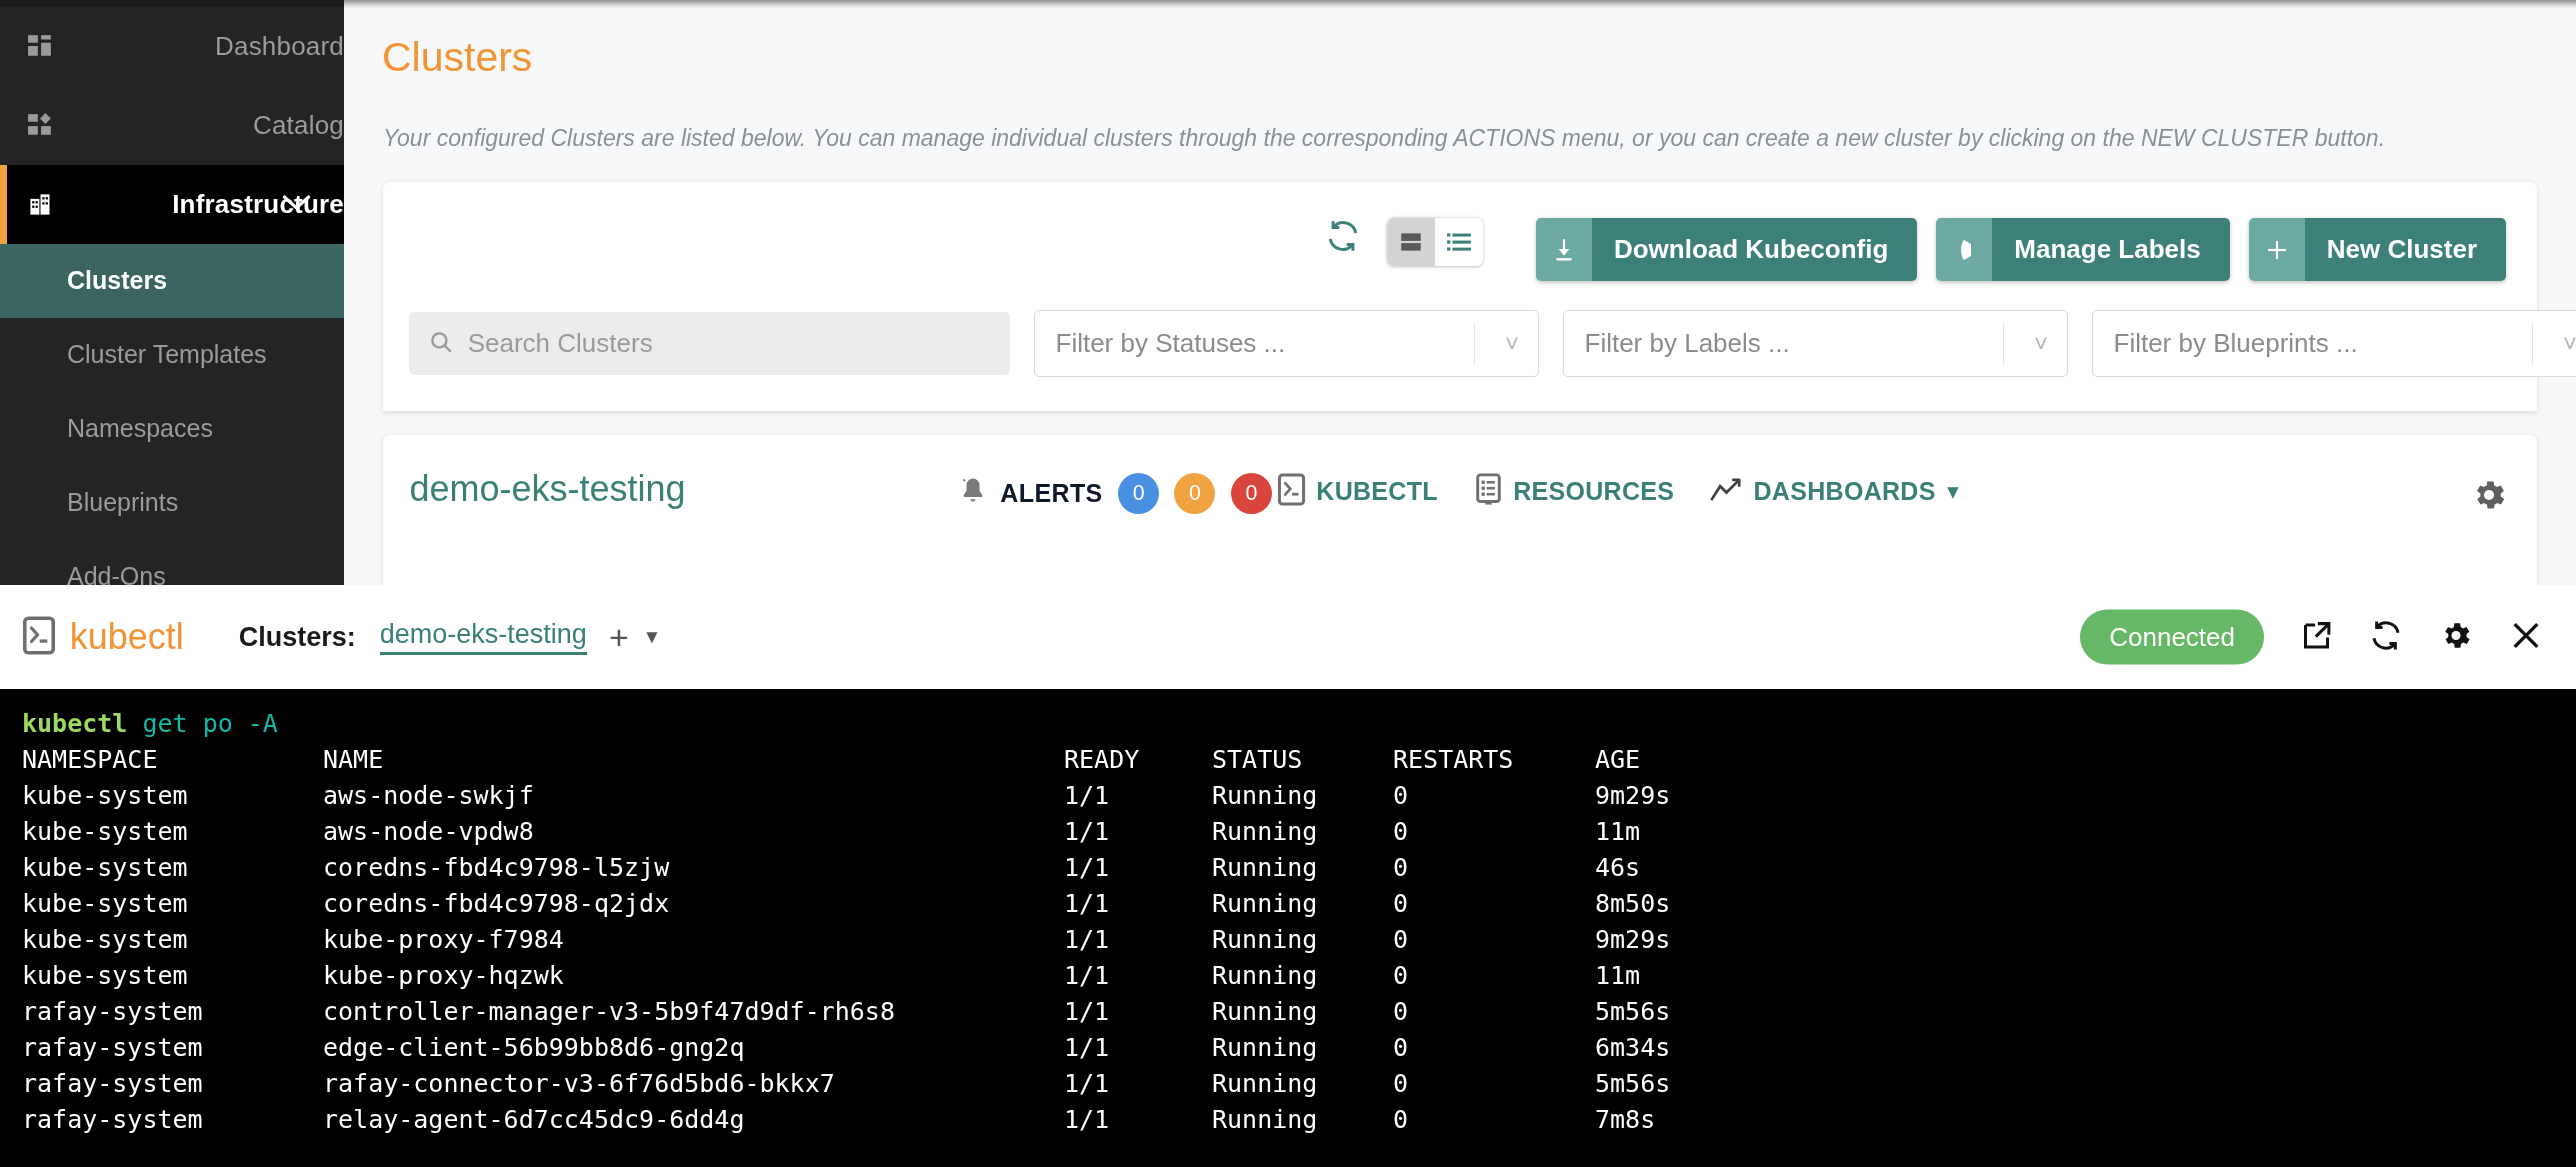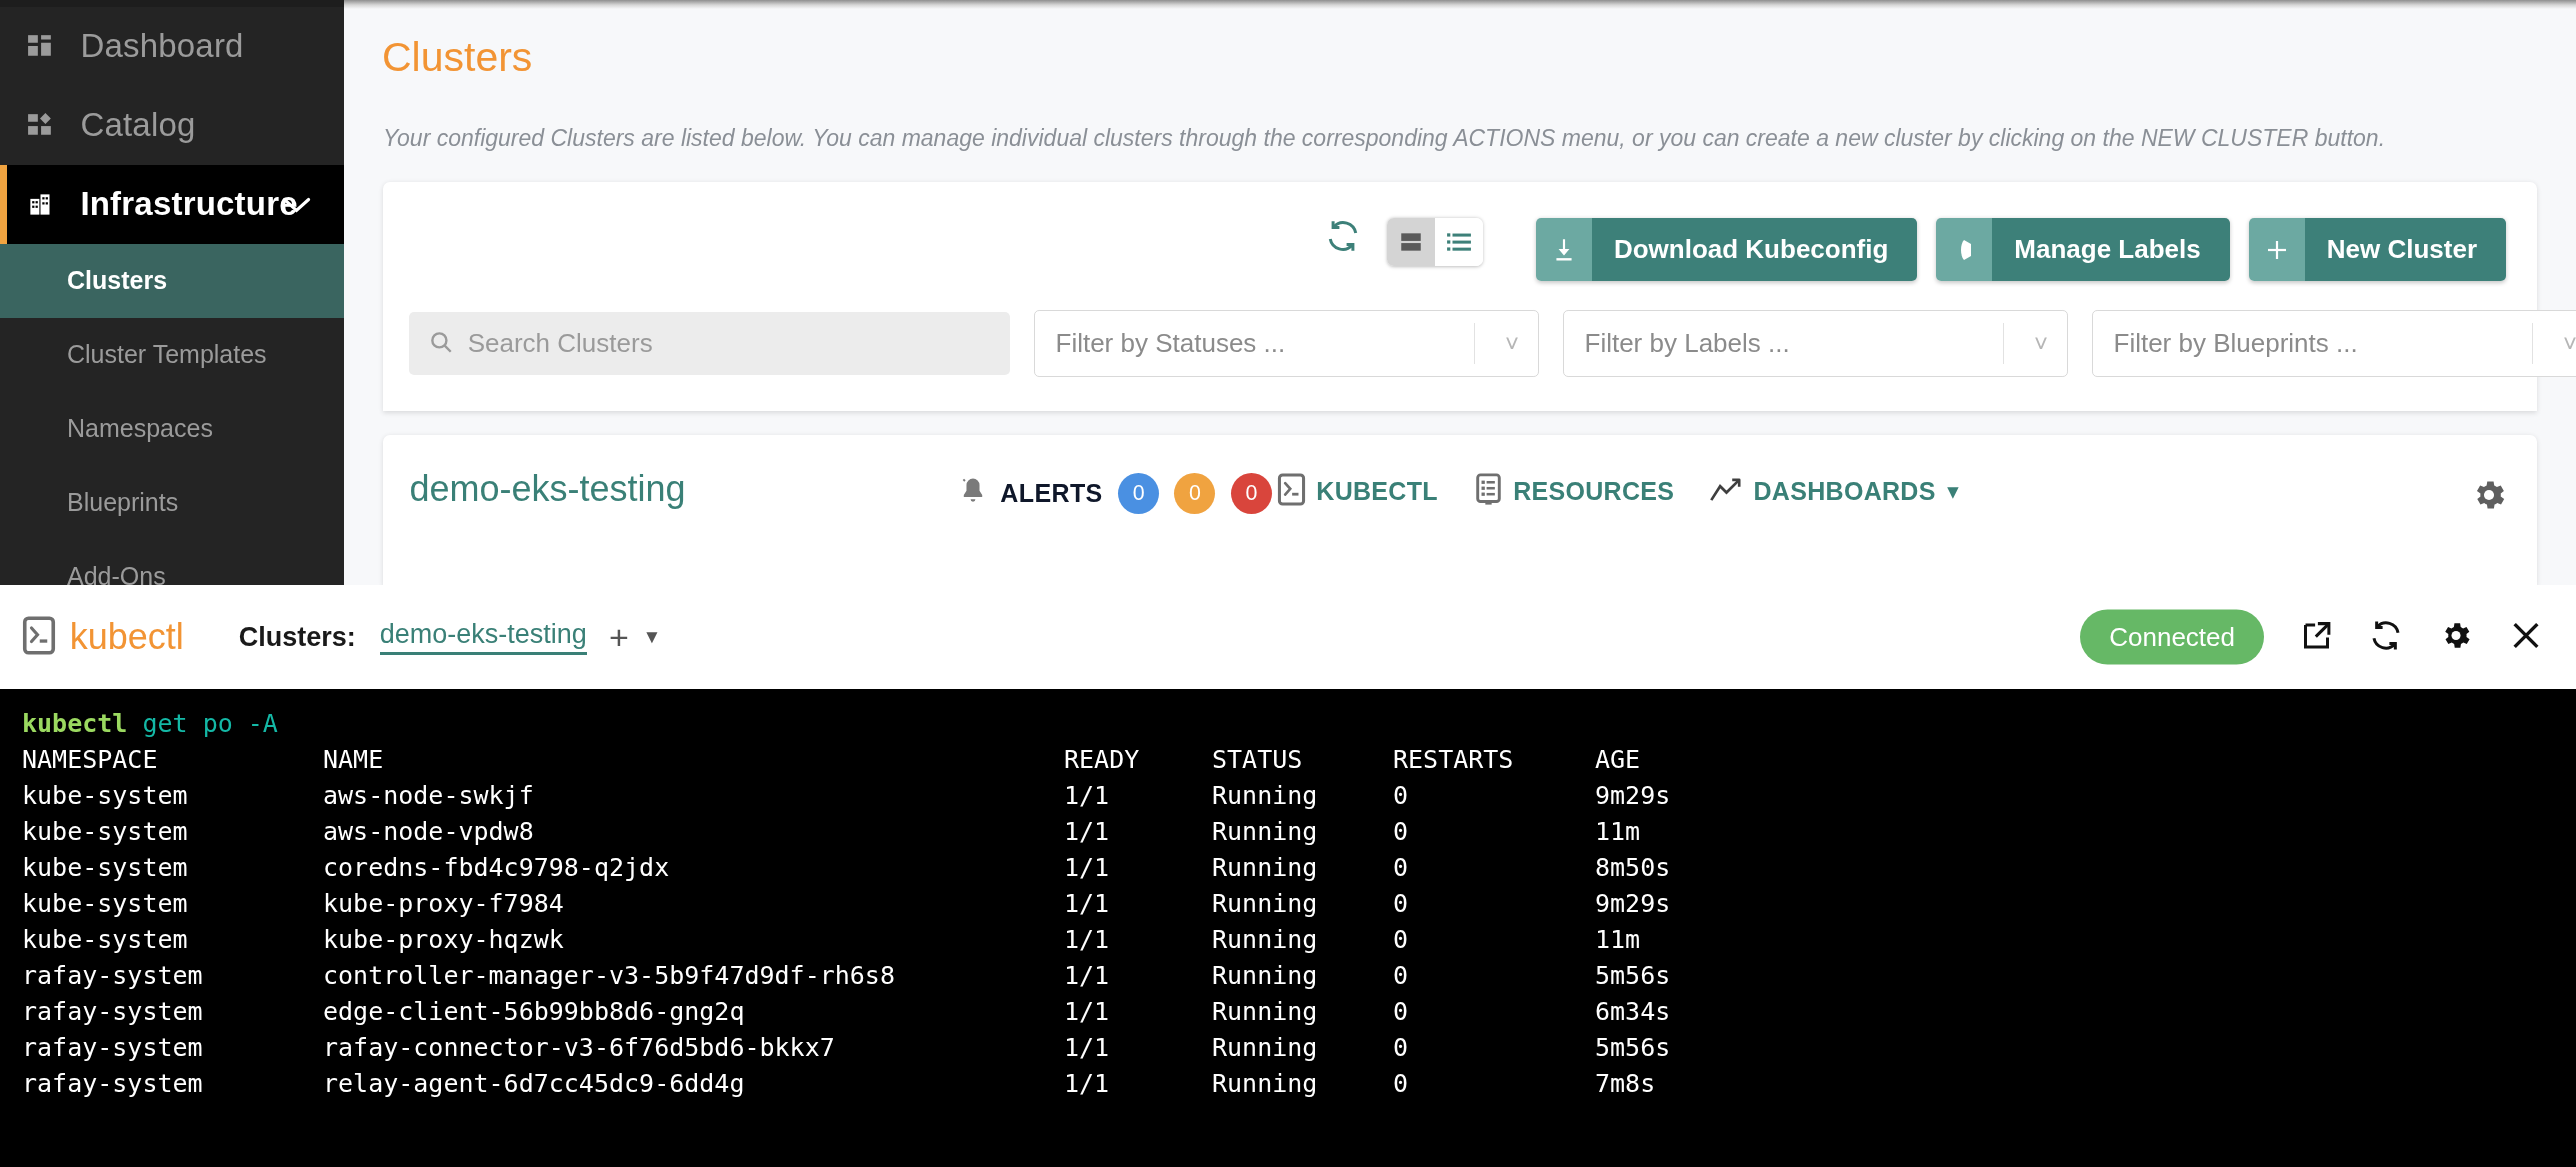--- a/index.html
+++ b/index.html
@@ -21,22 +21,23 @@
   .nav-top-shade {
     position: absolute; left:0; top:0; width:344px; height:6.8px;
     background: #1d1d1d;
   }
   .nav-item {
     position: relative;
     display: flex; align-items: center;
     height: 79px;
     padding-left: 27px;
     color: #9b9b9b;
-    font-size: 33px;
+    font-size: 26px;
     letter-spacing: 0.2px;
+    justify-content: space-between;
   }
   .nav-item .nav-ico {
     width: 38px; min-width:38px; display:flex; align-items:center; justify-content:flex-start;
   }
   .nav-item .nav-label { margin-left: 15.4px; }
   .nav-item.expandable {
     background: #000000;
     color: #ffffff;
     font-weight: bold;
   }
@@ -493,20 +494,21 @@
         </span>
       </div>
     </div>
 
     <div class="terminal">
       <div class="trow term-cmd"><span class="kw">kubectl</span> <span class="arg">get po -A</span></div>
       <div class="trow"><span class="c-ns">NAMESPACE</span><span class="c-name">NAME</span><span class="c-rdy">READY</span><span class="c-st">STATUS</span><span class="c-rs">RESTARTS</span><span>AGE</span></div>
 
       <div class="trow"><span class="c-ns">kube-system</span><span class="c-name">aws-node-swkjf</span><span class="c-rdy">1/1</span><span class="c-st">Running</span><span class="c-rs">0</span><span>9m29s</span></div>
       <div class="trow"><span class="c-ns">kube-system</span><span class="c-name">aws-node-vpdw8</span><span class="c-rdy">1/1</span><span class="c-st">Running</span><span class="c-rs">0</span><span>11m</span></div>
+      <div class="trow"><span class="c-ns">kube-system</span><span class="c-name">coredns-fbd4c9798-l5zjw</span><span class="c-rdy">1/1</span><span class="c-st">Running</span><span class="c-rs">0</span><span>46s</span></div>
       <div class="trow"><span class="c-ns">kube-system</span><span class="c-name">coredns-fbd4c9798-q2jdx</span><span class="c-rdy">1/1</span><span class="c-st">Running</span><span class="c-rs">0</span><span>8m50s</span></div>
       <div class="trow"><span class="c-ns">kube-system</span><span class="c-name">kube-proxy-f7984</span><span class="c-rdy">1/1</span><span class="c-st">Running</span><span class="c-rs">0</span><span>9m29s</span></div>
       <div class="trow"><span class="c-ns">kube-system</span><span class="c-name">kube-proxy-hqzwk</span><span class="c-rdy">1/1</span><span class="c-st">Running</span><span class="c-rs">0</span><span>11m</span></div>
       <div class="trow"><span class="c-ns">rafay-system</span><span class="c-name">controller-manager-v3-5b9f47d9df-rh6s8</span><span class="c-rdy">1/1</span><span class="c-st">Running</span><span class="c-rs">0</span><span>5m56s</span></div>
       <div class="trow"><span class="c-ns">rafay-system</span><span class="c-name">edge-client-56b99bb8d6-gng2q</span><span class="c-rdy">1/1</span><span class="c-st">Running</span><span class="c-rs">0</span><span>6m34s</span></div>
       <div class="trow"><span class="c-ns">rafay-system</span><span class="c-name">rafay-connector-v3-6f76d5bd6-bkkx7</span><span class="c-rdy">1/1</span><span class="c-st">Running</span><span class="c-rs">0</span><span>5m56s</span></div>
       <div class="trow"><span class="c-ns">rafay-system</span><span class="c-name">relay-agent-6d7cc45dc9-6dd4g</span><span class="c-rdy">1/1</span><span class="c-st">Running</span><span class="c-rs">0</span><span>7m8s</span></div>
     </div>
   </section>
 

